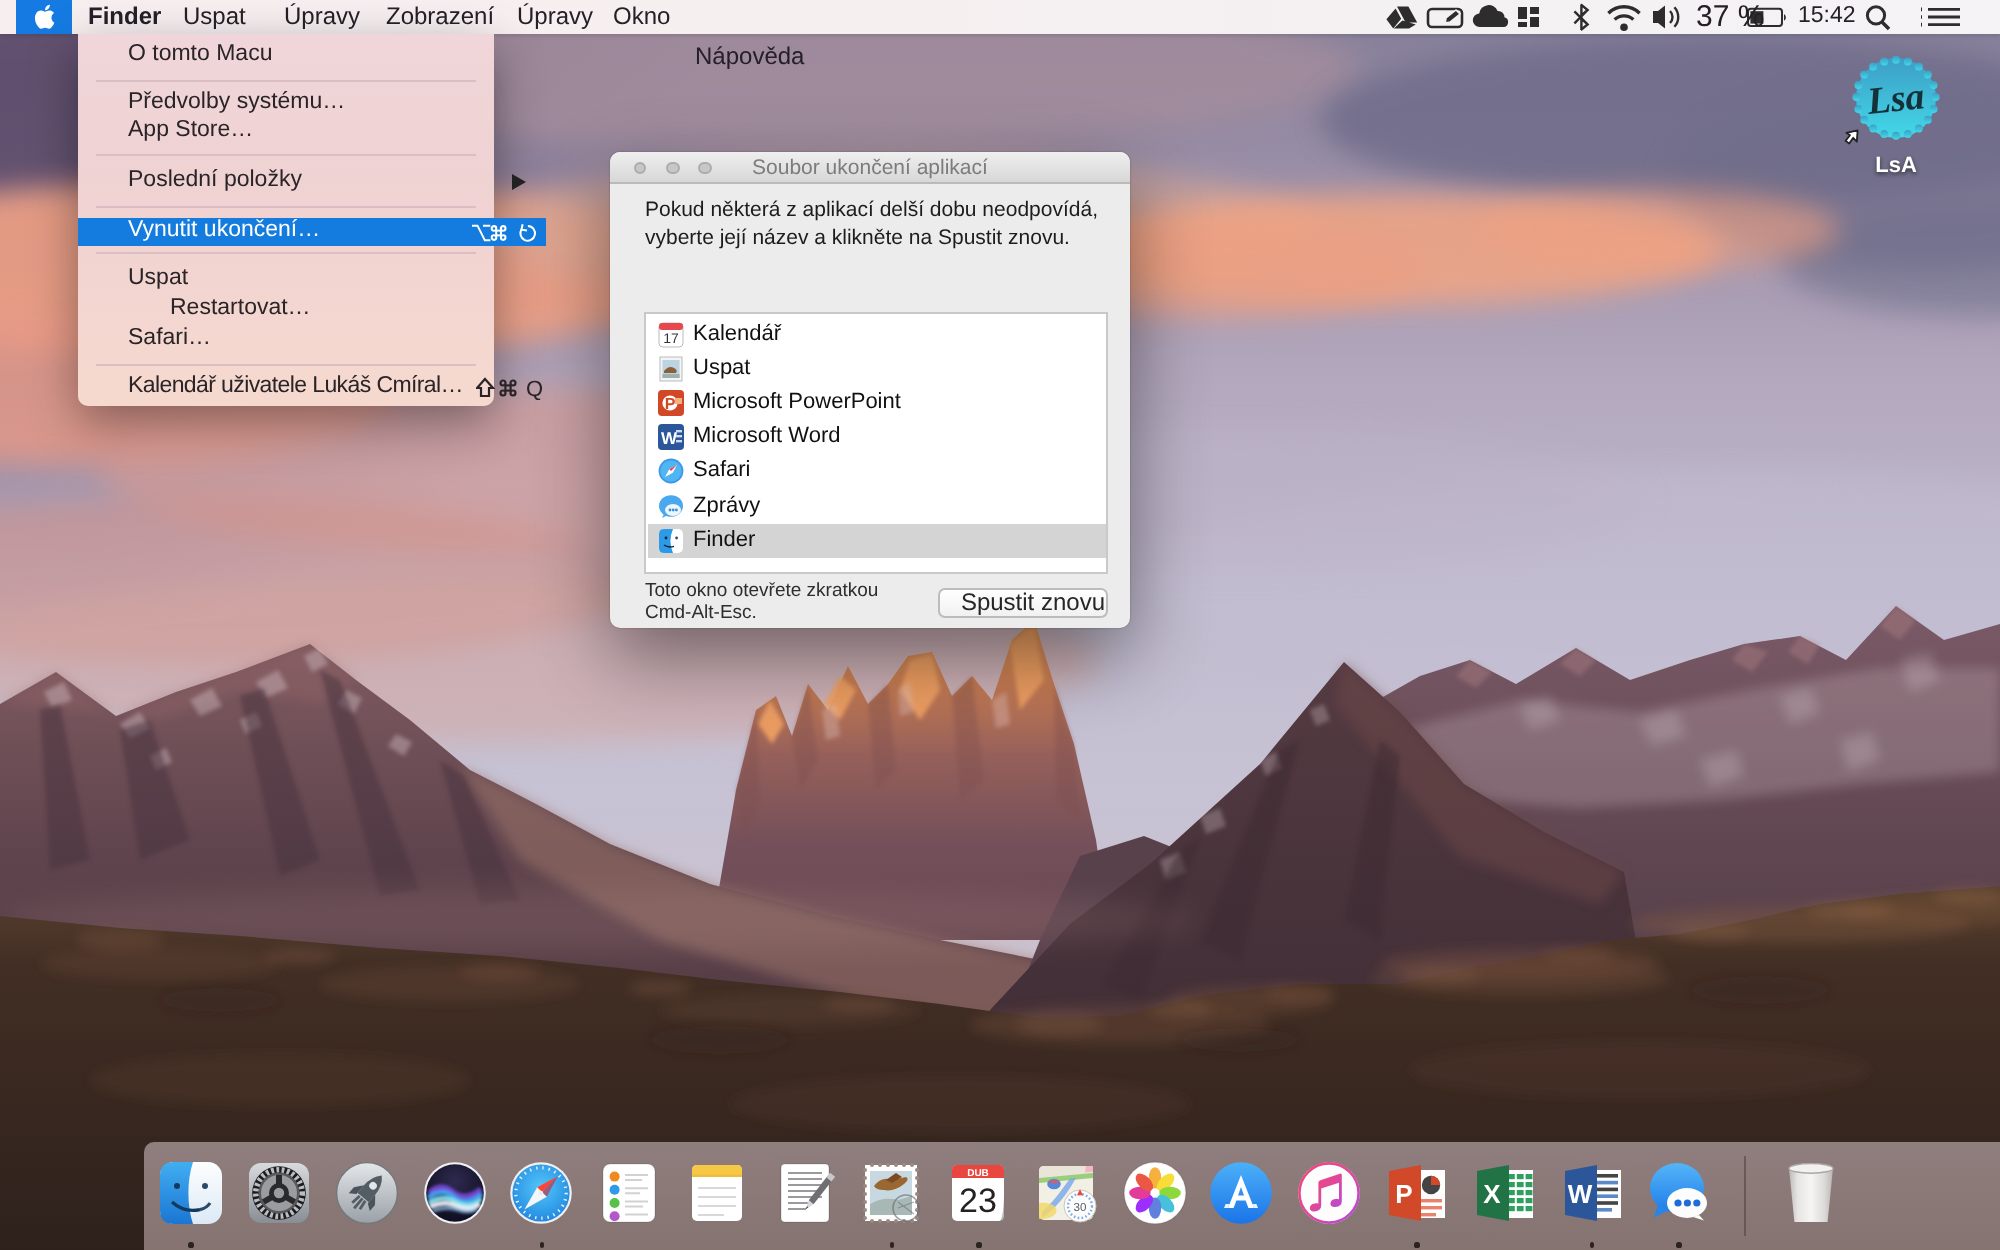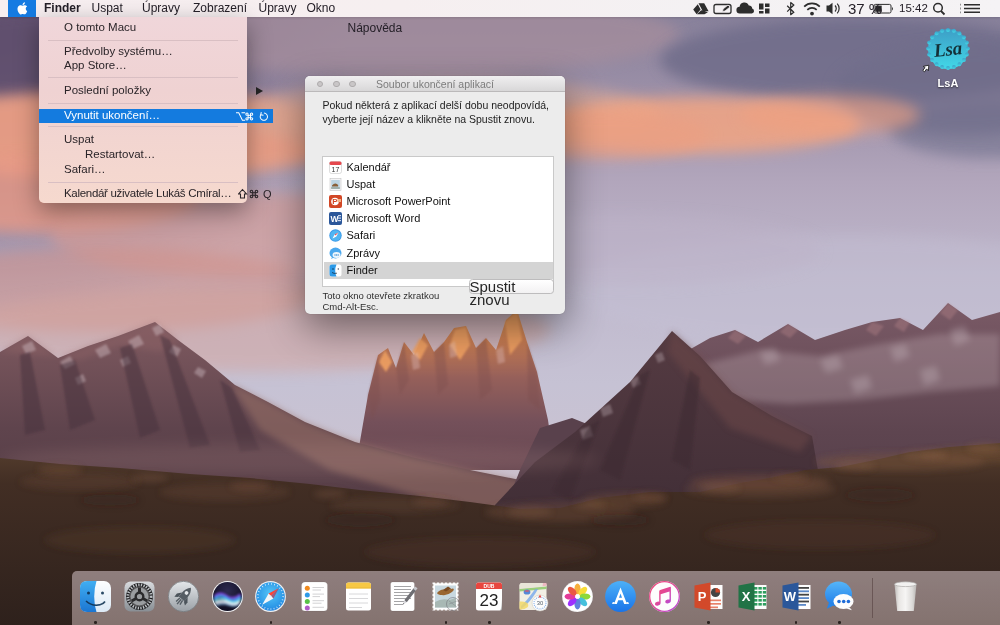--- a/index.html
+++ b/index.html
@@ -17,21 +17,21 @@
 
 #dlg{position:absolute;left:305px;top:76px;width:260px;height:238px;background:#ececec;border-radius:5px;box-shadow:0 14px 38px rgba(0,0,0,0.45),0 0 1px rgba(0,0,0,0.32);}
 #dlgtitle{position:absolute;left:0;top:0;width:100%;height:15px;background:linear-gradient(#f0eff0,#d8d7d8);border-bottom:1px solid #bbb9ba;border-radius:5px 5px 0 0;}
 #dlg .tl{position:absolute;top:4.7px;width:6.6px;height:6.6px;border-radius:50%;background:#c9c6c7;border:0.5px solid #aeabac;box-sizing:border-box;}
 #dlgtext{position:absolute;left:17.5px;top:107px;font-size:10.5px;line-height:14.2px;color:#1d1d1d;white-space:nowrap;}
 #applist{position:absolute;left:16.5px;top:80px;width:232.5px;height:130.5px;background:#fff;border:1px solid #c9c9c9;box-sizing:border-box;}
 #applist .row{position:absolute;left:1px;width:229px;height:17.2px;}
 #applist .nm{position:absolute;left:23px;top:2.2px;font-size:11px;color:#111;}
 #applist .ic{position:absolute;left:5px;top:2px;width:13px;height:13px;}
 #dlgsmall{position:absolute;left:17.5px;top:280px;font-size:9.5px;line-height:11.2px;color:#2e2e2e;}
-#dlgbtn{position:absolute;left:163.5px;top:203px;width:85px;height:15px;background:linear-gradient(#ffffff,#f2f1f2);border:1px solid #bdbcbd;border-radius:3.5px;box-sizing:border-box;text-align:left;font-size:15px;line-height:13px;color:#262626;}
+#dlgbtn{position:absolute;left:163.5px;top:218px;width:85px;height:15px;background:linear-gradient(#ffffff,#f2f1f2);border:1px solid #bdbcbd;border-radius:3.5px;box-sizing:border-box;text-align:right;font-size:12px;line-height:13px;color:#262626;}
 
 #dock{position:absolute;left:72px;top:571px;width:948px;height:54px;background:linear-gradient(180deg,rgba(148,131,131,0.95),rgba(137,120,116,0.95));border-radius:5px 5px 0 0;}
 .dicon{position:absolute;top:9px;width:33px;height:33px;}
 .ddot{position:absolute;top:50px;width:2.6px;height:2.6px;border-radius:50%;background:#2c2320;}
 #dsep{position:absolute;left:800px;top:7px;width:1px;height:40px;background:rgba(80,60,60,0.55);}
 
 #lsa{position:absolute;left:921px;top:26px;width:54px;height:64px;}
 #lsalabel{position:absolute;left:921px;top:77px;width:54px;text-align:center;font-size:11px;font-weight:bold;color:#fff;text-shadow:0 1px 2px rgba(0,0,0,0.6);}
 </style>
 </head>

